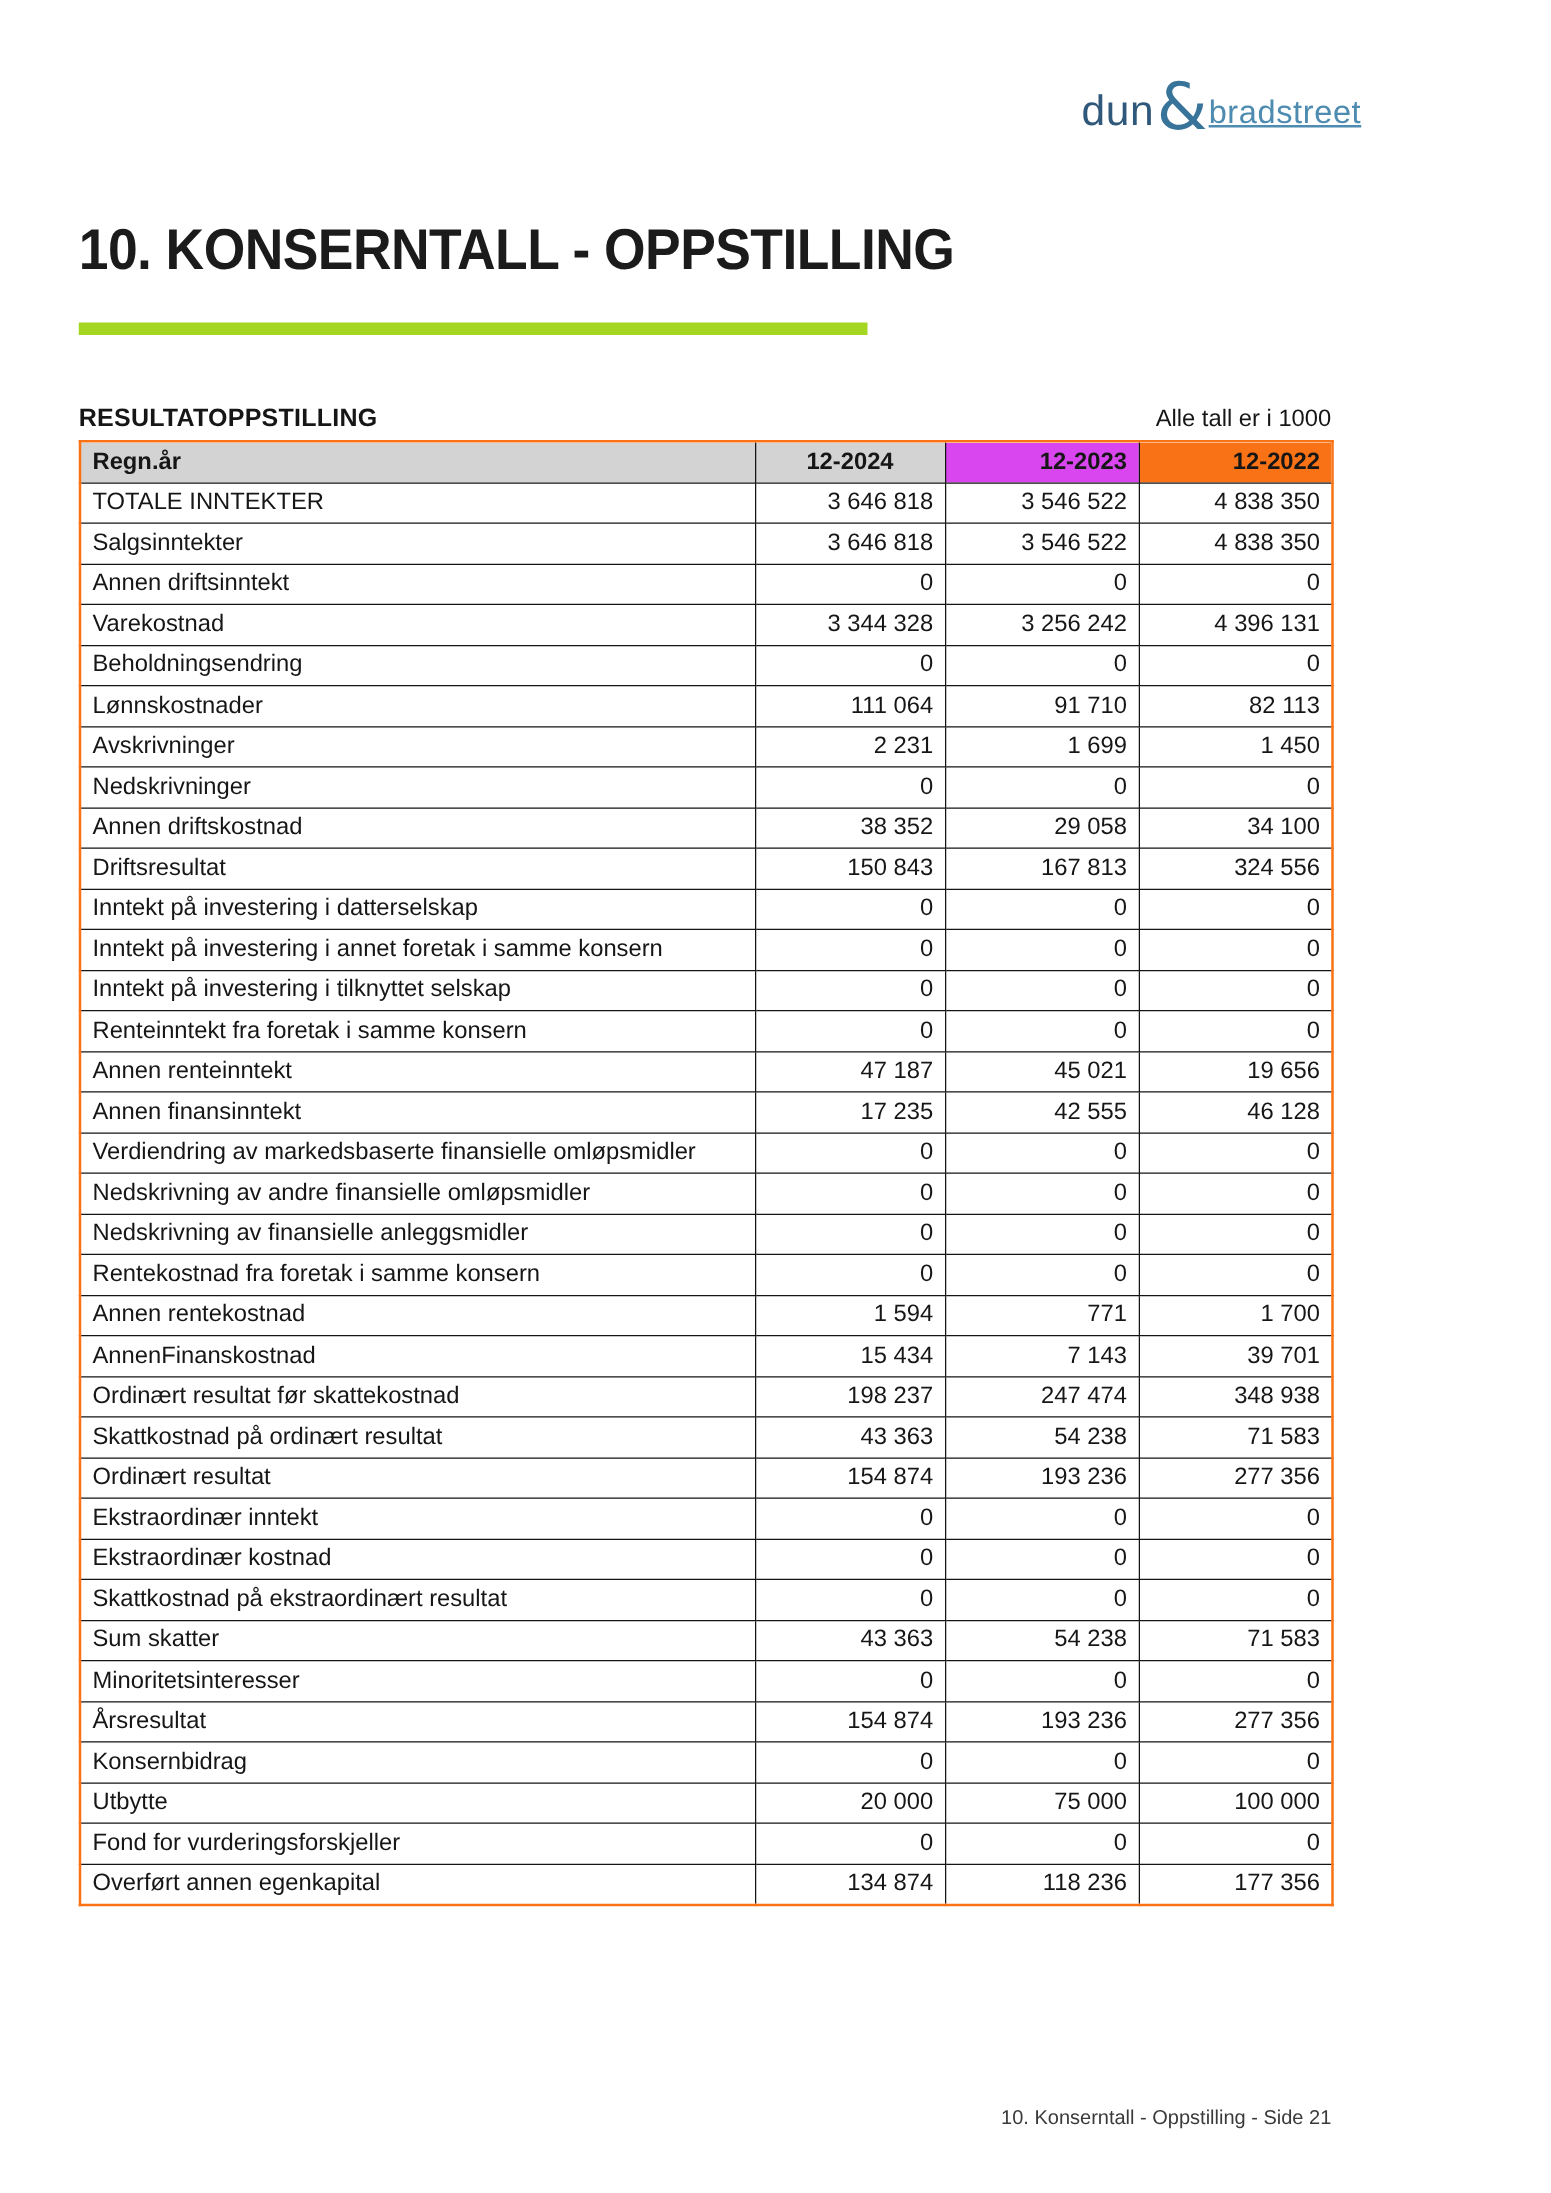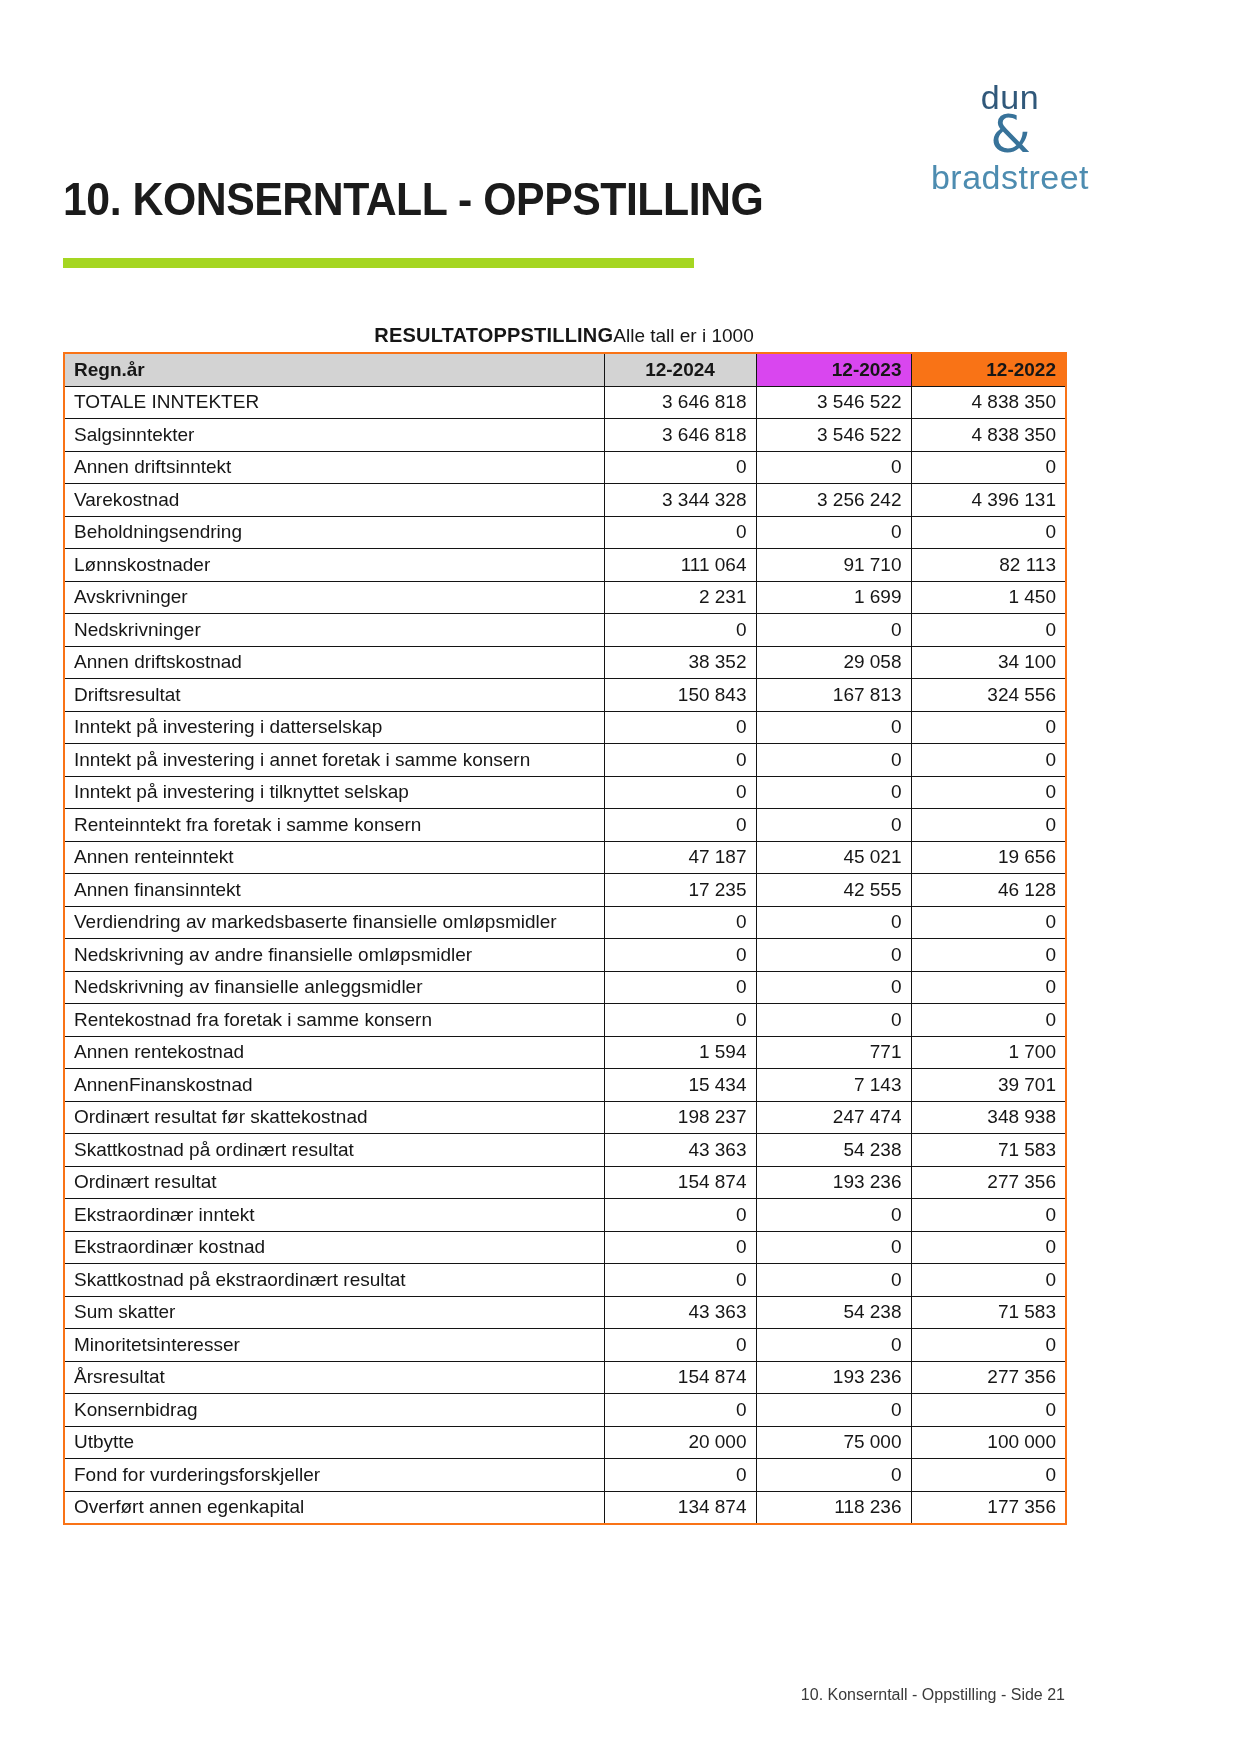--- a/index.html
+++ b/index.html
@@ -13,40 +13,40 @@
     height: 1754px;
     background: #ffffff;
     font-family: "Liberation Sans", sans-serif;
     color: #161616;
     overflow: hidden;
   }
 
   
   .logo {
     position: absolute;
-    top: 80px;
+    top: 66px;
     right: 152px;
     display: flex;
     align-items: center;
     line-height: 1;
     white-space: nowrap;
-    flex-direction: column;
   }
   .logo-dun {
     font-size: 34px;
     letter-spacing: 0.5px;
   }
   .logo-amp {
     font-size: 52px;
     font-family: "DejaVu Sans", sans-serif;
     margin: -6px 1px 0 2px;
   }
   .logo-brad {
-    font-size: 34px;
+    font-size: 26px;
     letter-spacing: 0.5px;
+    text-decoration: underline;
   }
 
   
   .title {
     position: absolute;
     left: 63px;
     top: 176px;
     margin: 0;
     font-size: 46px;
     font-weight: bold;
@@ -66,21 +66,21 @@
     background: #a5d622;
   }
 
   
   .caption-row {
     position: absolute;
     left: 63px;
     top: 324px;
     width: 1002px;
     display: flex;
-    justify-content: center;
+    justify-content: space-between;
     align-items: baseline;
   }
   .caption {
     font-size: 20px;
     font-weight: bold;
     letter-spacing: 0.2px;
   }
   .unit-note {
     font-size: 19px;
   }

